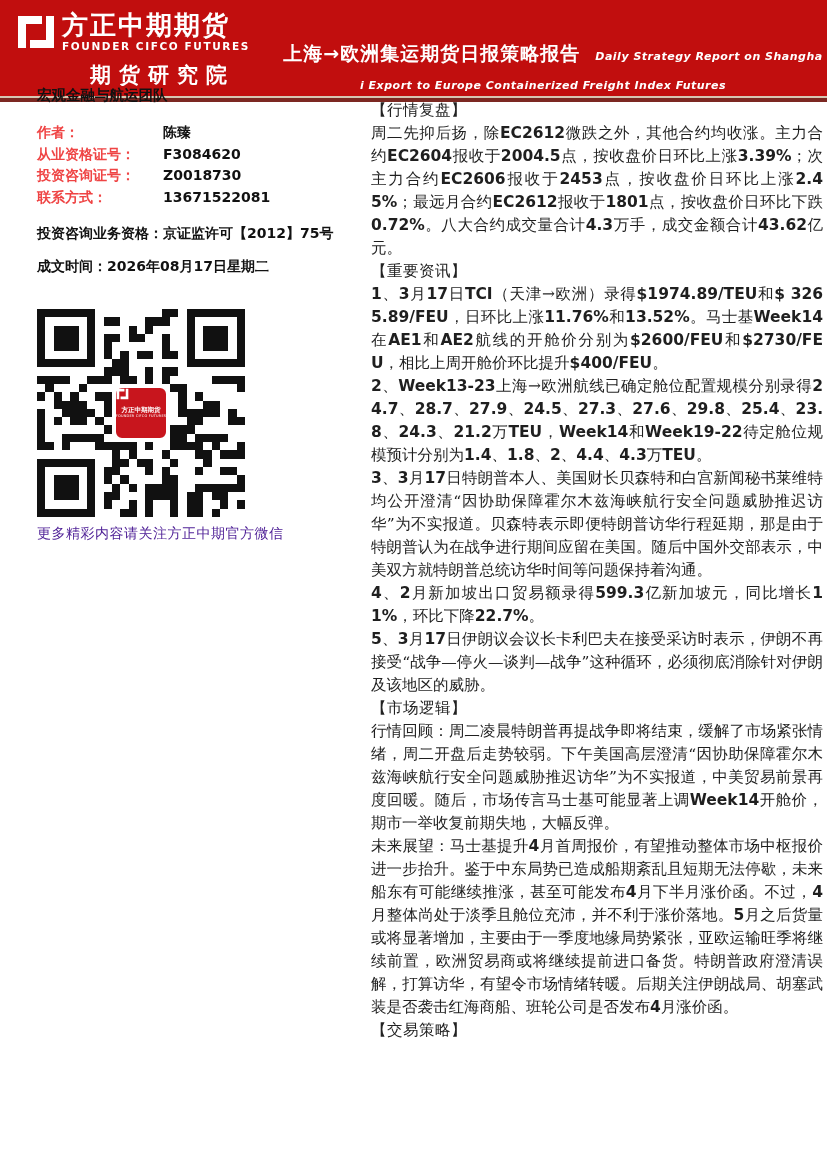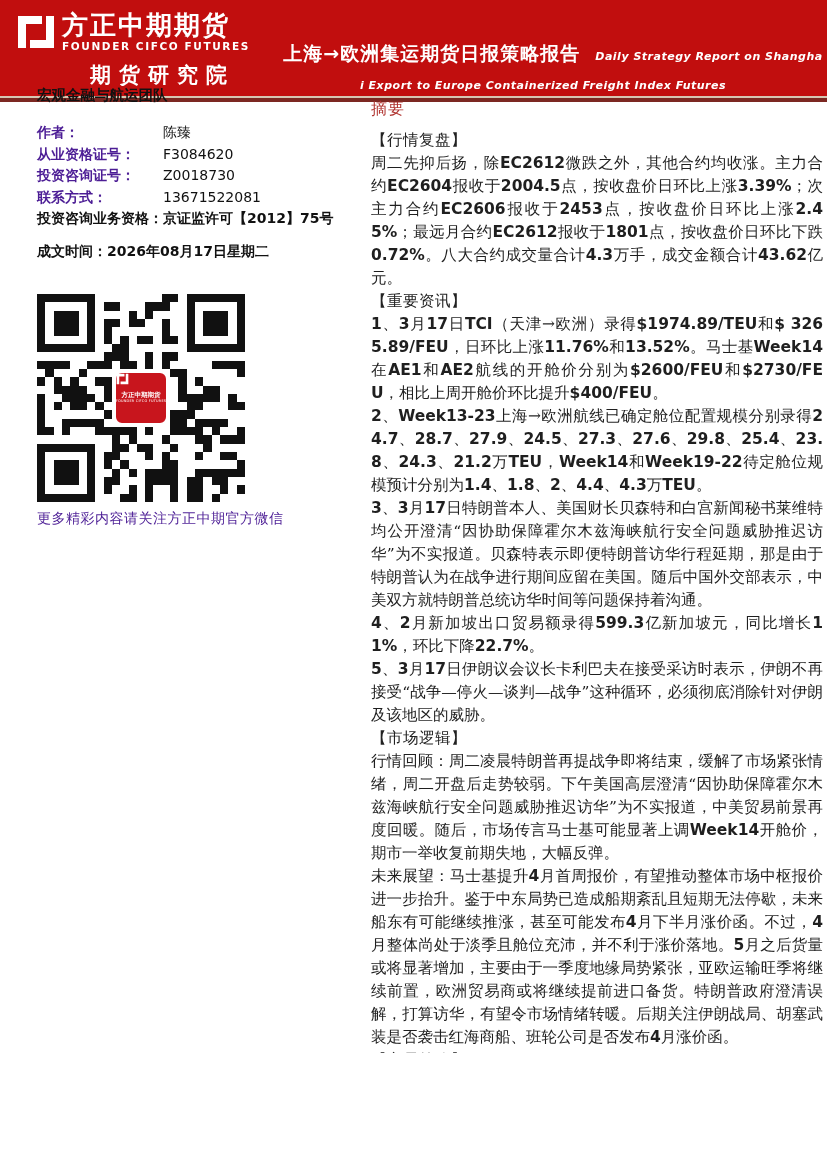--- a/index.html
+++ b/index.html
@@ -22,23 +22,23 @@
               line-height:27px;word-break:break-all;}
   .title-cn{font-size:19px;font-weight:bold;letter-spacing:1px;
             font-family:"DejaVu Sans","Liberation Sans",sans-serif;margin-left:20px;}
   .title-en{font-size:11px;font-weight:bold;font-style:italic;letter-spacing:0.5px;margin-left:10px;
             font-family:"DejaVu Sans","Liberation Sans",sans-serif;}
 
   
   .left-col{position:absolute;left:37px;top:86px;width:318px;}
   .team{font-size:14.5px;font-weight:bold;color:#111;margin-bottom:17px;}
   .field-row{line-height:21.5px;font-size:14px;}
-  .field-row .lbl{display:inline-block;width:126px;font-weight:bold;color:#4c1d95;}
-  .field-row .val{font-family:"DejaVu Sans","Liberation Sans",sans-serif;font-weight:400;color:#111;}
-  .qual{font-size:14px;font-weight:bold;color:#111;line-height:20px;}
+  .field-row .lbl{display:inline-block;width:126px;font-weight:bold;color:#ef4444;}
+  .field-row .val{font-family:"DejaVu Sans","Liberation Sans",sans-serif;font-weight:700;color:#111;}
+  .qual{margin-top:15px;font-size:14px;font-weight:bold;color:#111;line-height:20px;}
   .written{margin-top:13px;font-size:14px;font-weight:bold;color:#111;line-height:20px;}
 
   .qr-box{position:relative;margin-top:33px;width:208px;height:208px;}
   .qr-box svg{position:absolute;left:0;top:0;width:208px;height:208px;}
   .qr-logo{position:absolute;left:50%;top:50%;transform:translate(-50%,-50%);
            width:58px;height:58px;background:#c8151d;border:4px solid #fff;border-radius:10px;
            display:flex;flex-direction:column;align-items:center;justify-content:center;
            box-sizing:border-box;color:#fff;font-family:"DejaVu Sans","Liberation Sans",sans-serif;}
   .qr-logo .mini-mark{width:13px;height:12px;margin-bottom:2px;}
   .qr-logo .mini-cn{font-size:6.5px;font-weight:bold;line-height:7px;white-space:nowrap;}
@@ -380,21 +380,20 @@
           <path d="M38,33 h-24 v-8 h16 v-24 h8 z" fill="#ffffff"></path>
         </svg>
         <span class="mini-cn">方正中期期货</span>
         <span class="mini-en">FOUNDER CIFCO FUTURES</span>
       </div>
     </div>
     <div class="qr-caption">更多精彩内容请关注方正中期官方微信</div>
   </div>
 
   <div class="right-col">
-    <div class="sum-title">摘要</div>
     <div id="blocks">
         <div class="blk-h">【行情复盘】</div>
         <div class="blk-p">周二先抑后扬，除<span class="lat">EC2612</span>微跌之外，其他合约均收涨。主力合约<span class="lat">EC2604</span>报收于<span class="lat">2004.5</span>点，按收盘价日环比上涨<span class="lat">3.39%</span>；次主力合约<span class="lat">EC2606</span>报收于<span class="lat">2453</span>点，按收盘价日环比上涨<span class="lat">2.45%</span>；最远月合约<span class="lat">EC2612</span>报收于<span class="lat">1801</span>点，按收盘价日环比下跌<span class="lat">0.72%</span>。八大合约成交量合计<span class="lat">4.3</span>万手，成交金额合计<span class="lat">43.62</span>亿元。</div>
         <div class="blk-h">【重要资讯】</div>
         <div class="blk-p"><span class="lat">1</span>、<span class="lat">3</span>月<span class="lat">17</span>日<span class="lat">TCI</span>（天津→欧洲）录得<span class="lat">$1974.89/TEU</span>和<span class="lat">$</span> <span class="lat">3265.89/FEU</span>，日环比上涨<span class="lat">11.76%</span>和<span class="lat">13.52%</span>。马士基<span class="lat">Week14</span>在<span class="lat">AE1</span>和<span class="lat">AE2</span>航线的开舱价分别为<span class="lat">$2600/FEU</span>和<span class="lat">$2730/FEU</span>，相比上周开舱价环比提升<span class="lat">$400/FEU</span>。</div>
         <div class="blk-p"><span class="lat">2</span>、<span class="lat">Week13-23</span>上海→欧洲航线已确定舱位配置规模分别录得<span class="lat">24.7</span>、<span class="lat">28.7</span>、<span class="lat">27.9</span>、<span class="lat">24.5</span>、<span class="lat">27.3</span>、<span class="lat">27.6</span>、<span class="lat">29.8</span>、<span class="lat">25.4</span>、<span class="lat">23.8</span>、<span class="lat">24.3</span>、<span class="lat">21.2</span>万<span class="lat">TEU</span>，<span class="lat">Week14</span>和<span class="lat">Week19-22</span>待定舱位规模预计分别为<span class="lat">1.4</span>、<span class="lat">1.8</span>、<span class="lat">2</span>、<span class="lat">4.4</span>、<span class="lat">4.3</span>万<span class="lat">TEU</span>。</div>
         <div class="blk-p"><span class="lat">3</span>、<span class="lat">3</span>月<span class="lat">17</span>日特朗普本人、美国财长贝森特和白宫新闻秘书莱维特均公开澄清“因协助保障霍尔木兹海峡航行安全问题威胁推迟访华”为不实报道。贝森特表示即便特朗普访华行程延期，那是由于特朗普认为在战争进行期间应留在美国。随后中国外交部表示，中美双方就特朗普总统访华时间等问题保持着沟通。</div>
         <div class="blk-p"><span class="lat">4</span>、<span class="lat">2</span>月新加坡出口贸易额录得<span class="lat">599.3</span>亿新加坡元，同比增长<span class="lat">11%</span>，环比下降<span class="lat">22.7%</span>。</div>
         <div class="blk-p"><span class="lat">5</span>、<span class="lat">3</span>月<span class="lat">17</span>日伊朗议会议长卡利巴夫在接受采访时表示，伊朗不再接受“战争—停火—谈判—战争”这种循环，必须彻底消除针对伊朗及该地区的威胁。</div>
         <div class="blk-h">【市场逻辑】</div>

